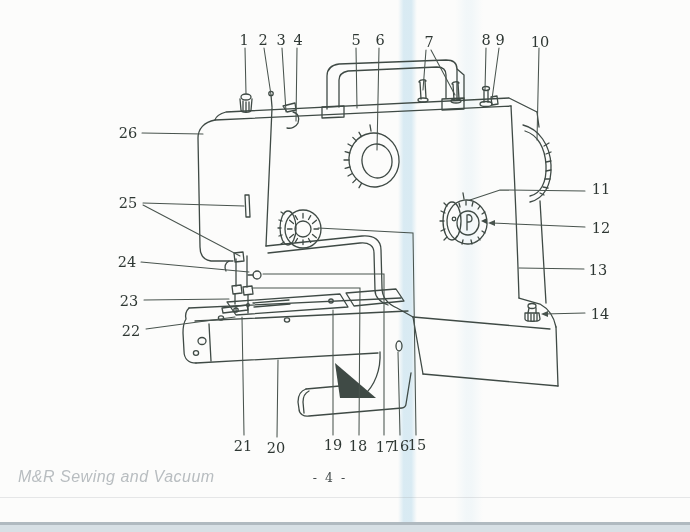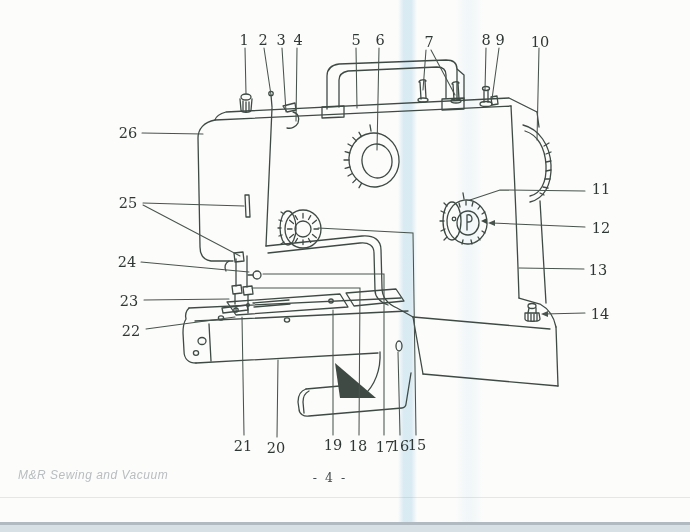--- a/index.html
+++ b/index.html
@@ -16,21 +16,21 @@
   .diagram-svg{position:absolute;left:0;top:0;width:690px;height:532px;}
   .machine path,.machine ellipse,.machine circle,.machine line{
     fill:none;stroke:#3f4a45;stroke-width:1.3;stroke-linecap:round;stroke-linejoin:round;}
   .machine .filled{fill:#3f4a45;stroke:none;}
   .leaders path{fill:none;stroke:#49544e;stroke-width:1.05;stroke-linecap:round;}
   .leaders .arrow{fill:#49544e;stroke:none;}
   .labels text{
     font-family:"DejaVu Serif",serif;font-size:14.5px;fill:#2e3733;text-anchor:middle;}
   .footer-left{
     position:absolute;left:18px;top:468px;width:260px;
-    font-style:italic;font-size:12px;color:#b8bdc0;letter-spacing:.5px;}
+    font-style:italic;font-size:16px;color:#b8bdc0;letter-spacing:.5px;}
   .page-number{
     position:absolute;left:300px;top:470px;width:60px;text-align:center;
     font-family:"DejaVu Serif",serif;font-size:12.5px;color:#454c4d;letter-spacing:2px;}
   .hairline{position:absolute;left:0;top:497px;width:690px;height:1px;background:rgba(150,156,160,.22);}
   .strip-dark{position:absolute;left:0;top:522px;width:690px;height:3px;background:#b0bac0;}
   .strip-light{position:absolute;left:0;top:525px;width:690px;height:7px;background:#d7e0e5;}
 </style>
 </head>
 <body>
 

